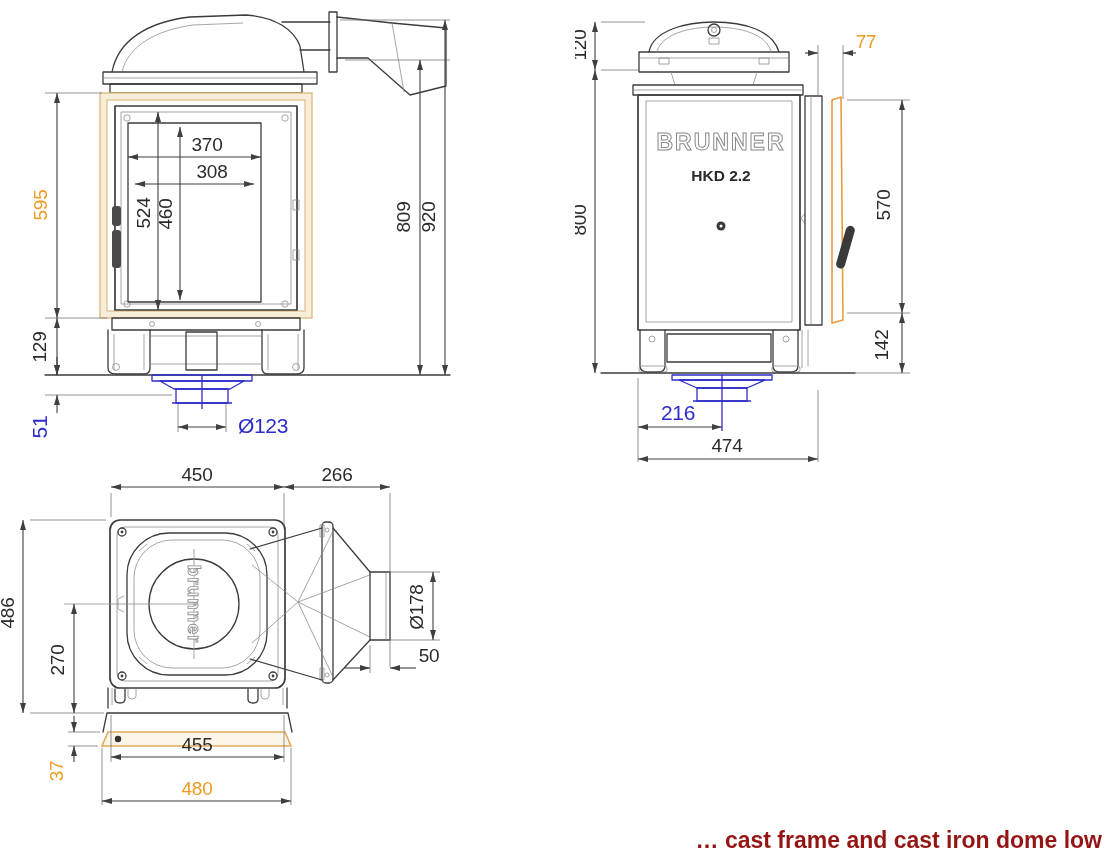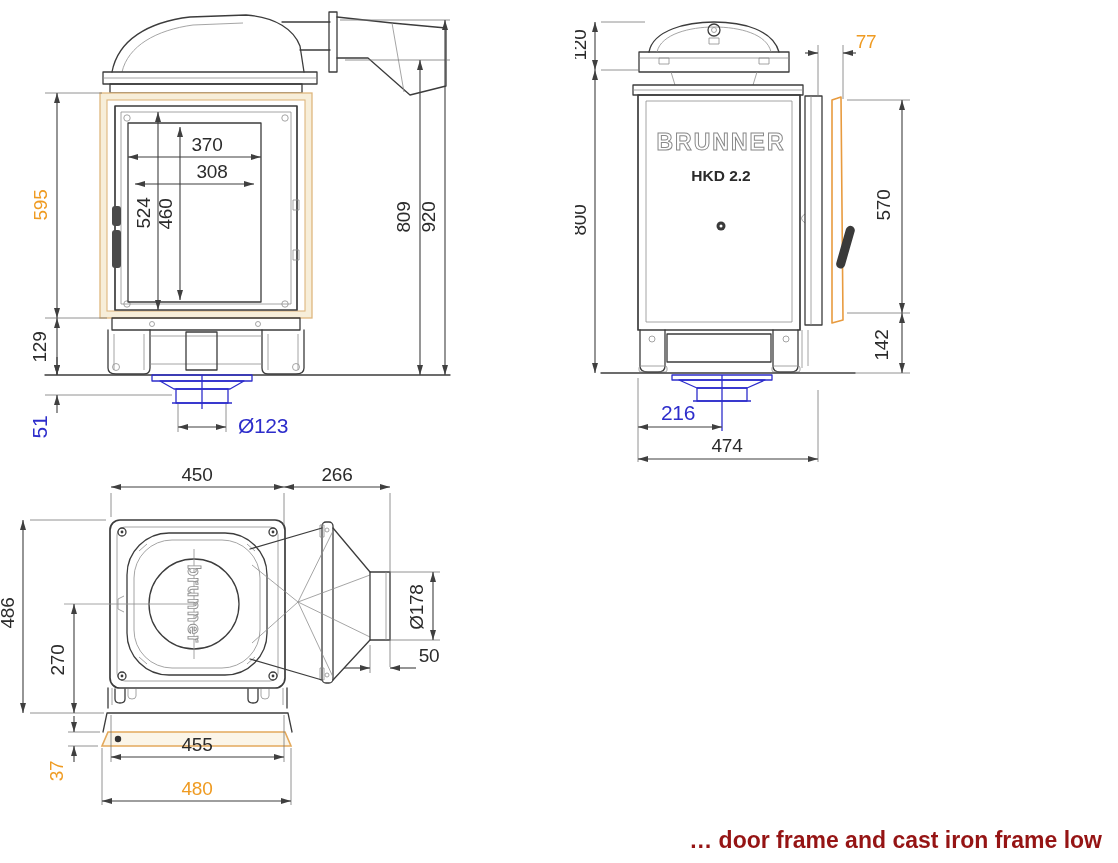--- a/index.html
+++ b/index.html
@@ -289,14 +289,14 @@
       <path class="dim" d="M102,346 H291" marker-start="url(#t-s)" marker-end="url(#t-e)"></path>
       <text class="lbl lblO" x="197" y="340">480</text>
 
       <path class="ext" d="M68,277 H100 M68,291 H98"></path>
       <path class="dim" d="M74,261 V277" marker-end="url(#t-e)"></path>
       <path class="dim" d="M74,307 V291" marker-end="url(#t-e)"></path>
       <text class="lbl lblO" x="63" y="316" transform="rotate(-90 63 316)">37</text>
     </g>
   </svg>
 
-  <div id="caption">… door frame and cast iron frame low</div>
+  <div id="caption">… cast frame and cast iron dome low</div>
 </div>
 
 </body></html>

